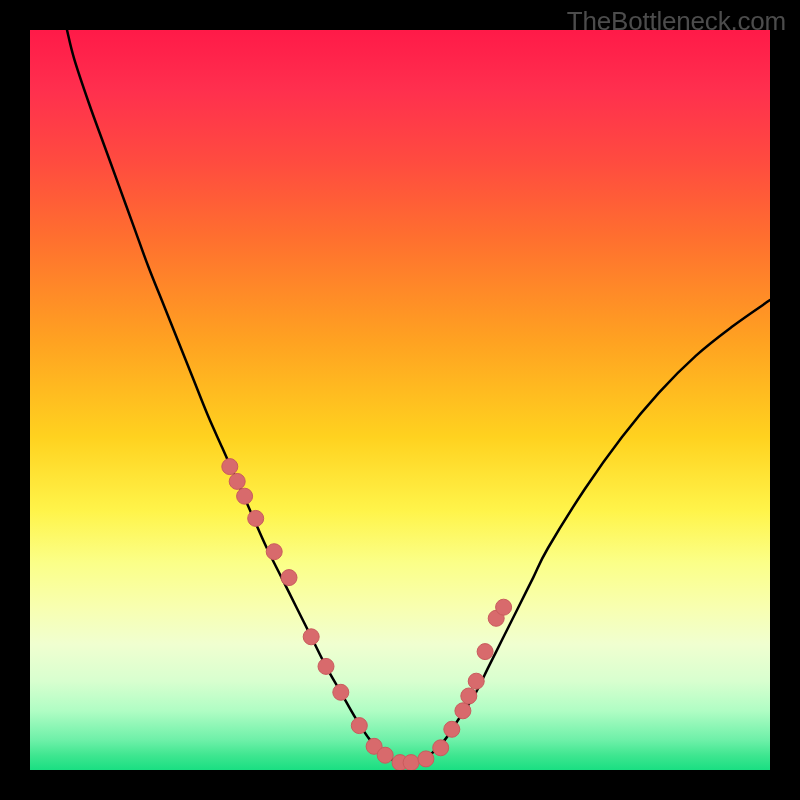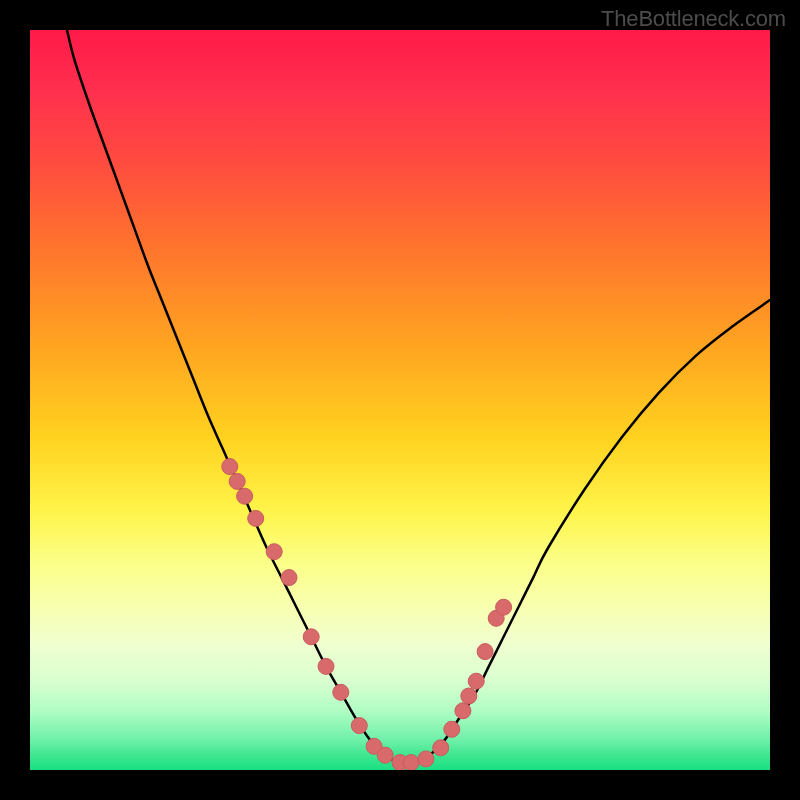--- a/index.html
+++ b/index.html
@@ -32,21 +32,21 @@
       #6df0a8 96%,
       #3fe690 98%,
       #1adf82 100%
     );
   }
   .watermark {
     position: absolute;
     top: 6px;
     right: 14px;
     font-family: Arial, Helvetica, sans-serif;
-    font-size: 22px;
+    font-size: 26px;
     font-weight: 500;
     color: #4c4c4c;
     letter-spacing: -0.2px;
   }
   svg.curve {
     position: absolute;
     left: 0;
     top: 0;
     width: 740px;
     height: 740px;

